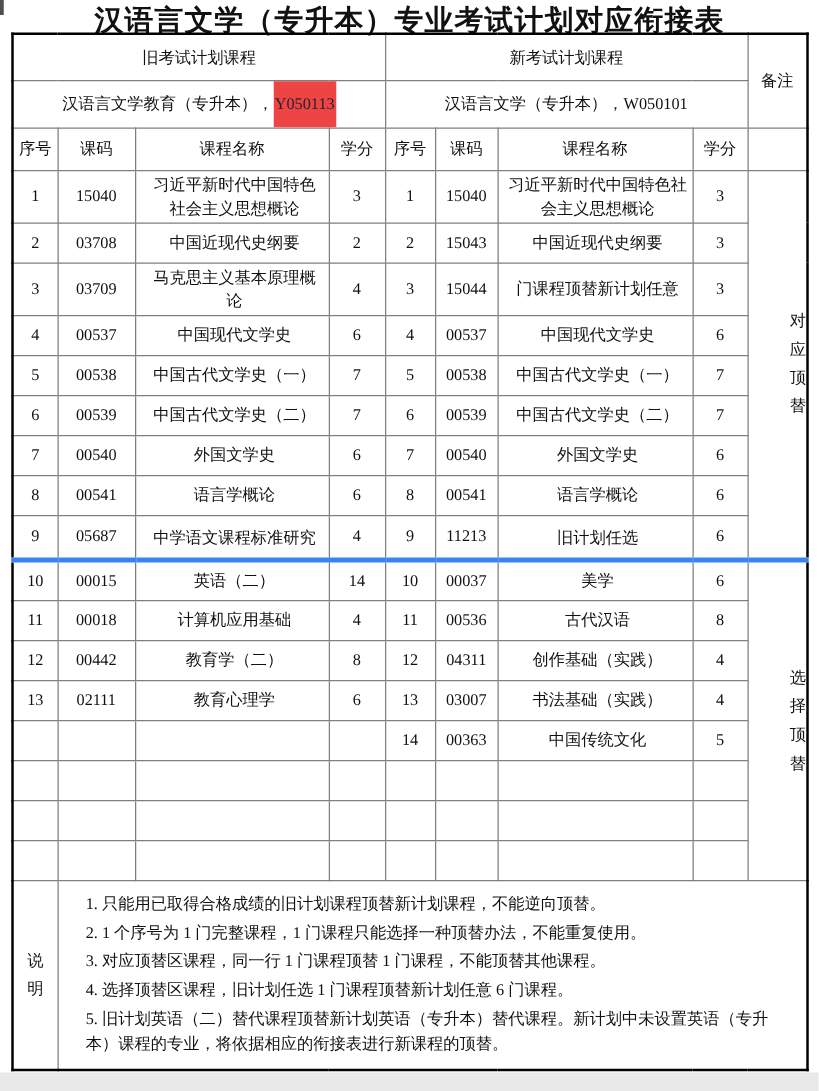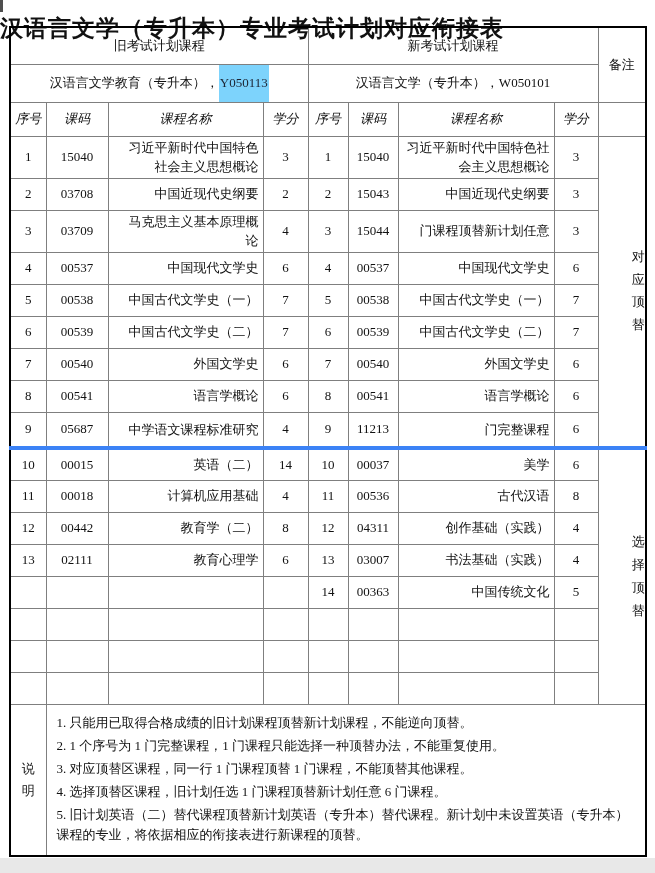--- a/index.html
+++ b/index.html
@@ -1,48 +1,48 @@
 <!DOCTYPE html>
 <html><head>
 <meta charset="utf-8">
 <style>
   html,body{margin:0;padding:0;}
   body{
     width:655px;height:873px;background:#ffffff;position:relative;overflow:hidden;
     font-family:"Liberation Serif","DejaVu Serif",serif;color:#111;
   }
   .doc-title{
-    position:absolute;top:13px;left:0;width:655px;text-align:left;
+    position:absolute;top:1px;left:0;width:655px;text-align:center;
     font-size:23px;font-weight:bold;letter-spacing:1px;white-space:nowrap;
   }
   table.main{
     position:absolute;left:9px;top:26px;width:636px;
     border-collapse:collapse;table-layout:fixed;
     border:2px solid #000;
   }
   td{
     border:1px solid #7f7f7f;font-size:13px;text-align:center;vertical-align:middle;
     padding:0;overflow:hidden;
   }
   tr.sec-header{height:37px;}
   tr.major-row{height:38px;}
-  tr.col-header{height:34px;font-style:italic;}
+  tr.col-header{height:34px;}
   tr.data-row{height:32px;}
   tr.row-tall{height:42px;}
   tr.row-r9{height:36px;}
   tr.thick-top td{border-top:4px solid #3b82f6;}
   tr.notes-row{height:152px;}
-  td.name-cell{text-align:right;padding:1px 4px 1px 8px;line-height:1.5;margin-left:23px;}
+  td.name-cell{text-align:center;padding:1px 4px 1px 8px;line-height:1.5;margin-left:23px;}
   td.remark-cell{line-height:1.75;}
   td.remark-cell .remark-line{display:block;padding-left:33px;}
   td.notes-label-cell{font-size:13px;}
   td.notes-label-cell .stack{display:block;margin:4px 0;}
   td.notes-body-cell{text-align:left;vertical-align:middle;padding:2px 8px 2px 10px;}
-  .note-line{font-size:13px;line-height:1.6;margin:2px 0;}
-  .hl{background:#7dd3fc;color:#1c2433;padding:12px 1px;}
+  .note-line{font-size:13px;line-height:1.6;margin:2px 12px;}
+  .hl{background:#ef4444;color:#1c2433;padding:12px 1px;}
   .bottom-strip{position:absolute;left:0;top:858px;width:655px;height:15px;background:#e8e8e8;}
   .corner-artifact{position:absolute;left:0;top:0;width:3px;height:12px;background:#4f4f4f;}
 </style>
 </head>
 <body>
 
 <div class="corner-artifact"></div>
 
 <div class="doc-title">汉语言文学（专升本）专业考试计划对应衔接表</div>
 
@@ -165,21 +165,21 @@
         <td class="name-cell">语言学概论</td>
         <td>6</td>
       </tr>
       <tr class="data-row row-r9">
         <td>9</td>
         <td>05687</td>
         <td class="name-cell">中学语文课程标准研究</td>
         <td>4</td>
         <td>9</td>
         <td>11213</td>
-        <td class="name-cell">门完整课程</td>
+        <td class="name-cell">旧计划任选</td>
         <td>6</td>
       </tr>
       <tr class="data-row thick-top">
         <td>10</td>
         <td>00015</td>
         <td class="name-cell">英语（二）</td>
         <td>14</td>
         <td>10</td>
         <td>00037</td>
         <td class="name-cell">美学</td>

